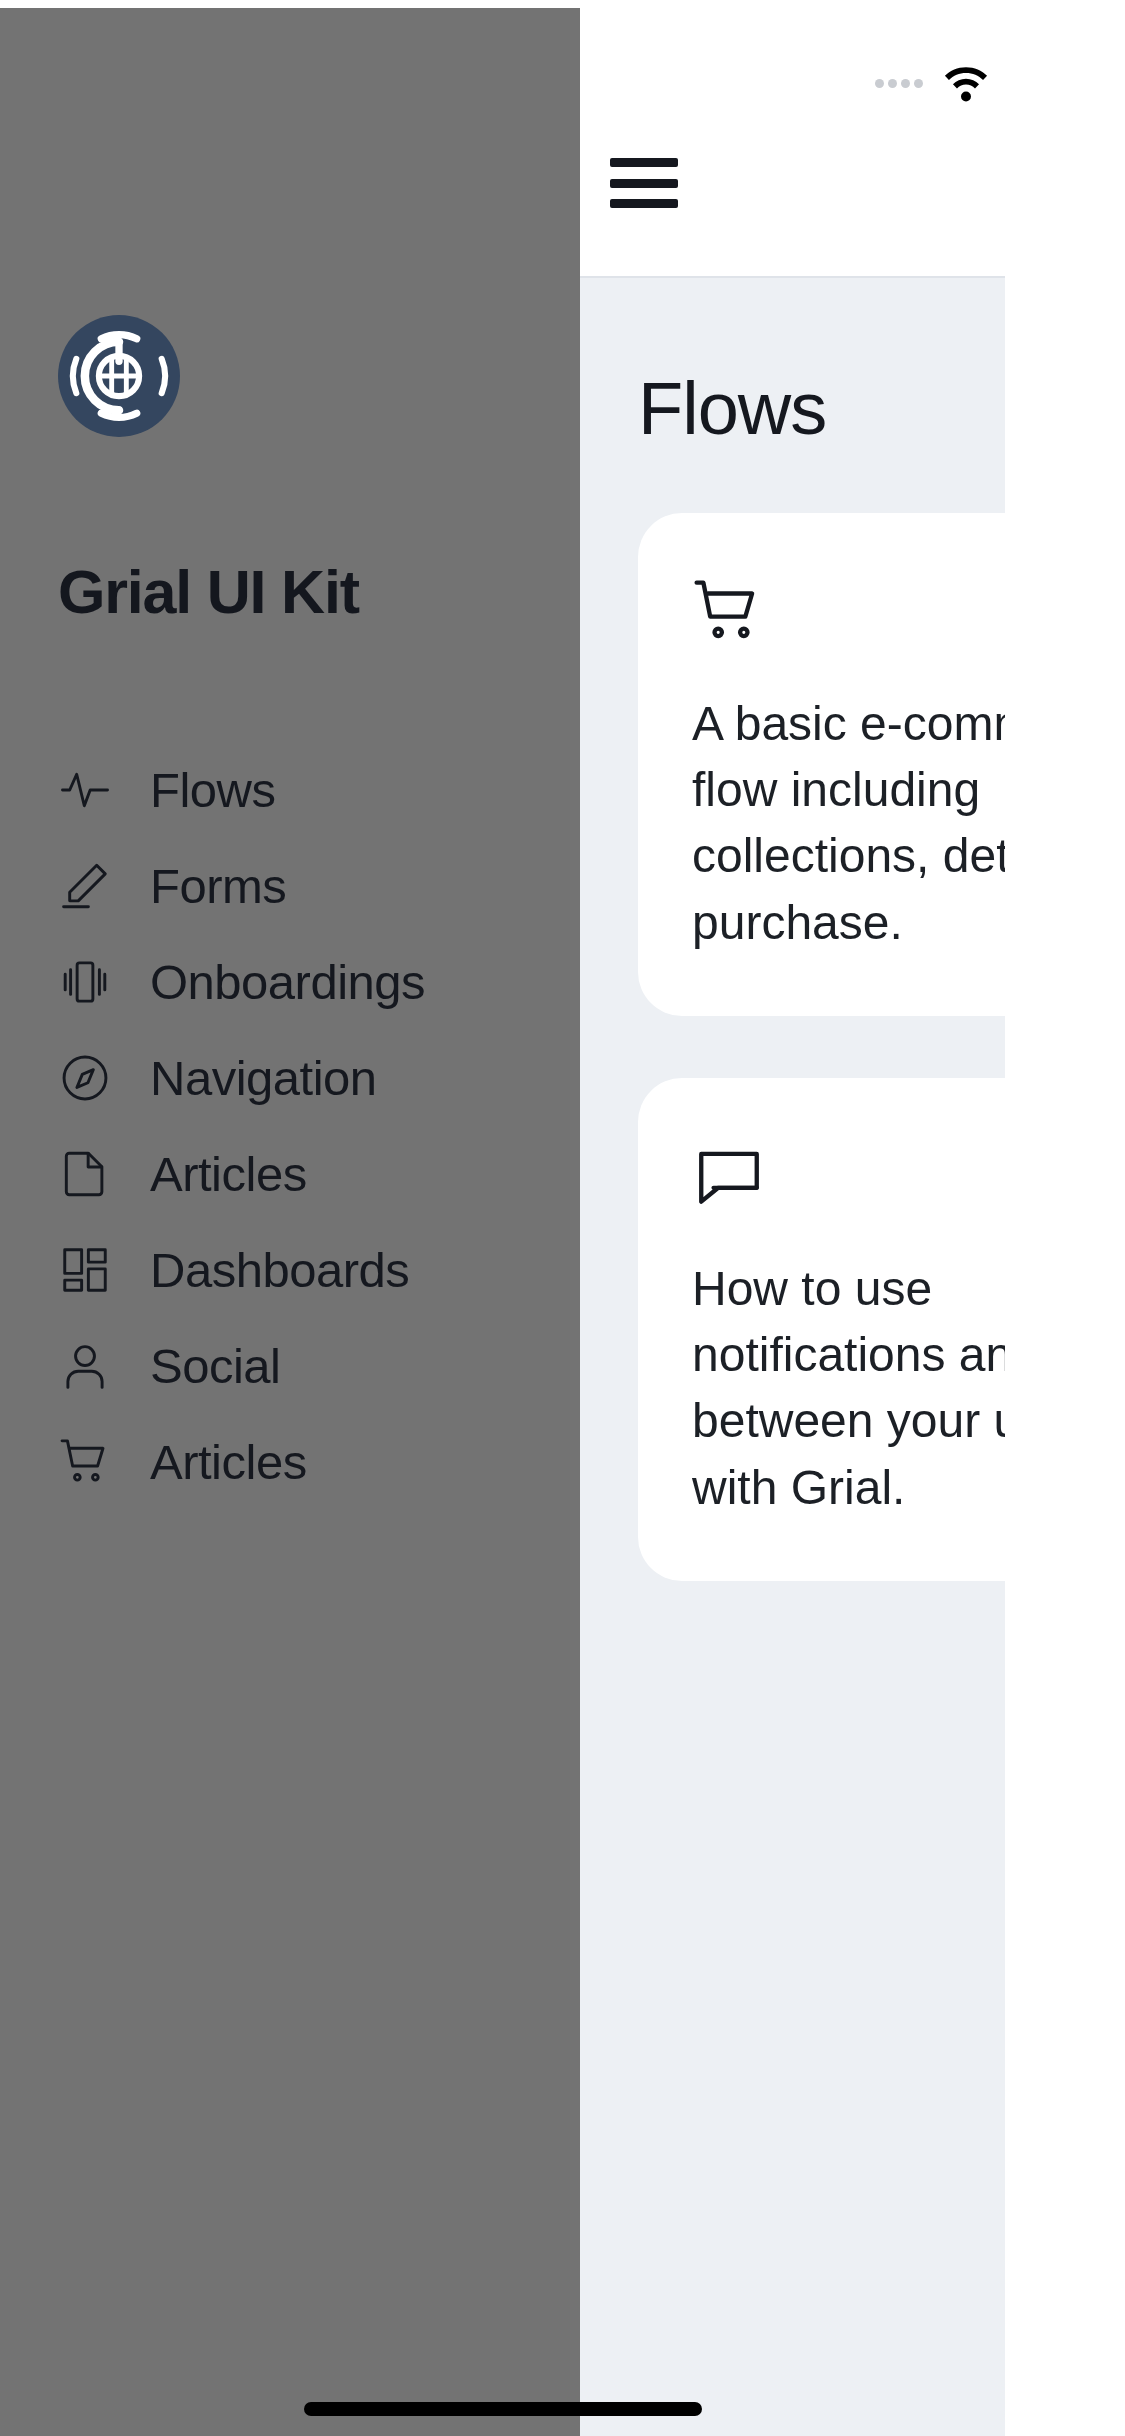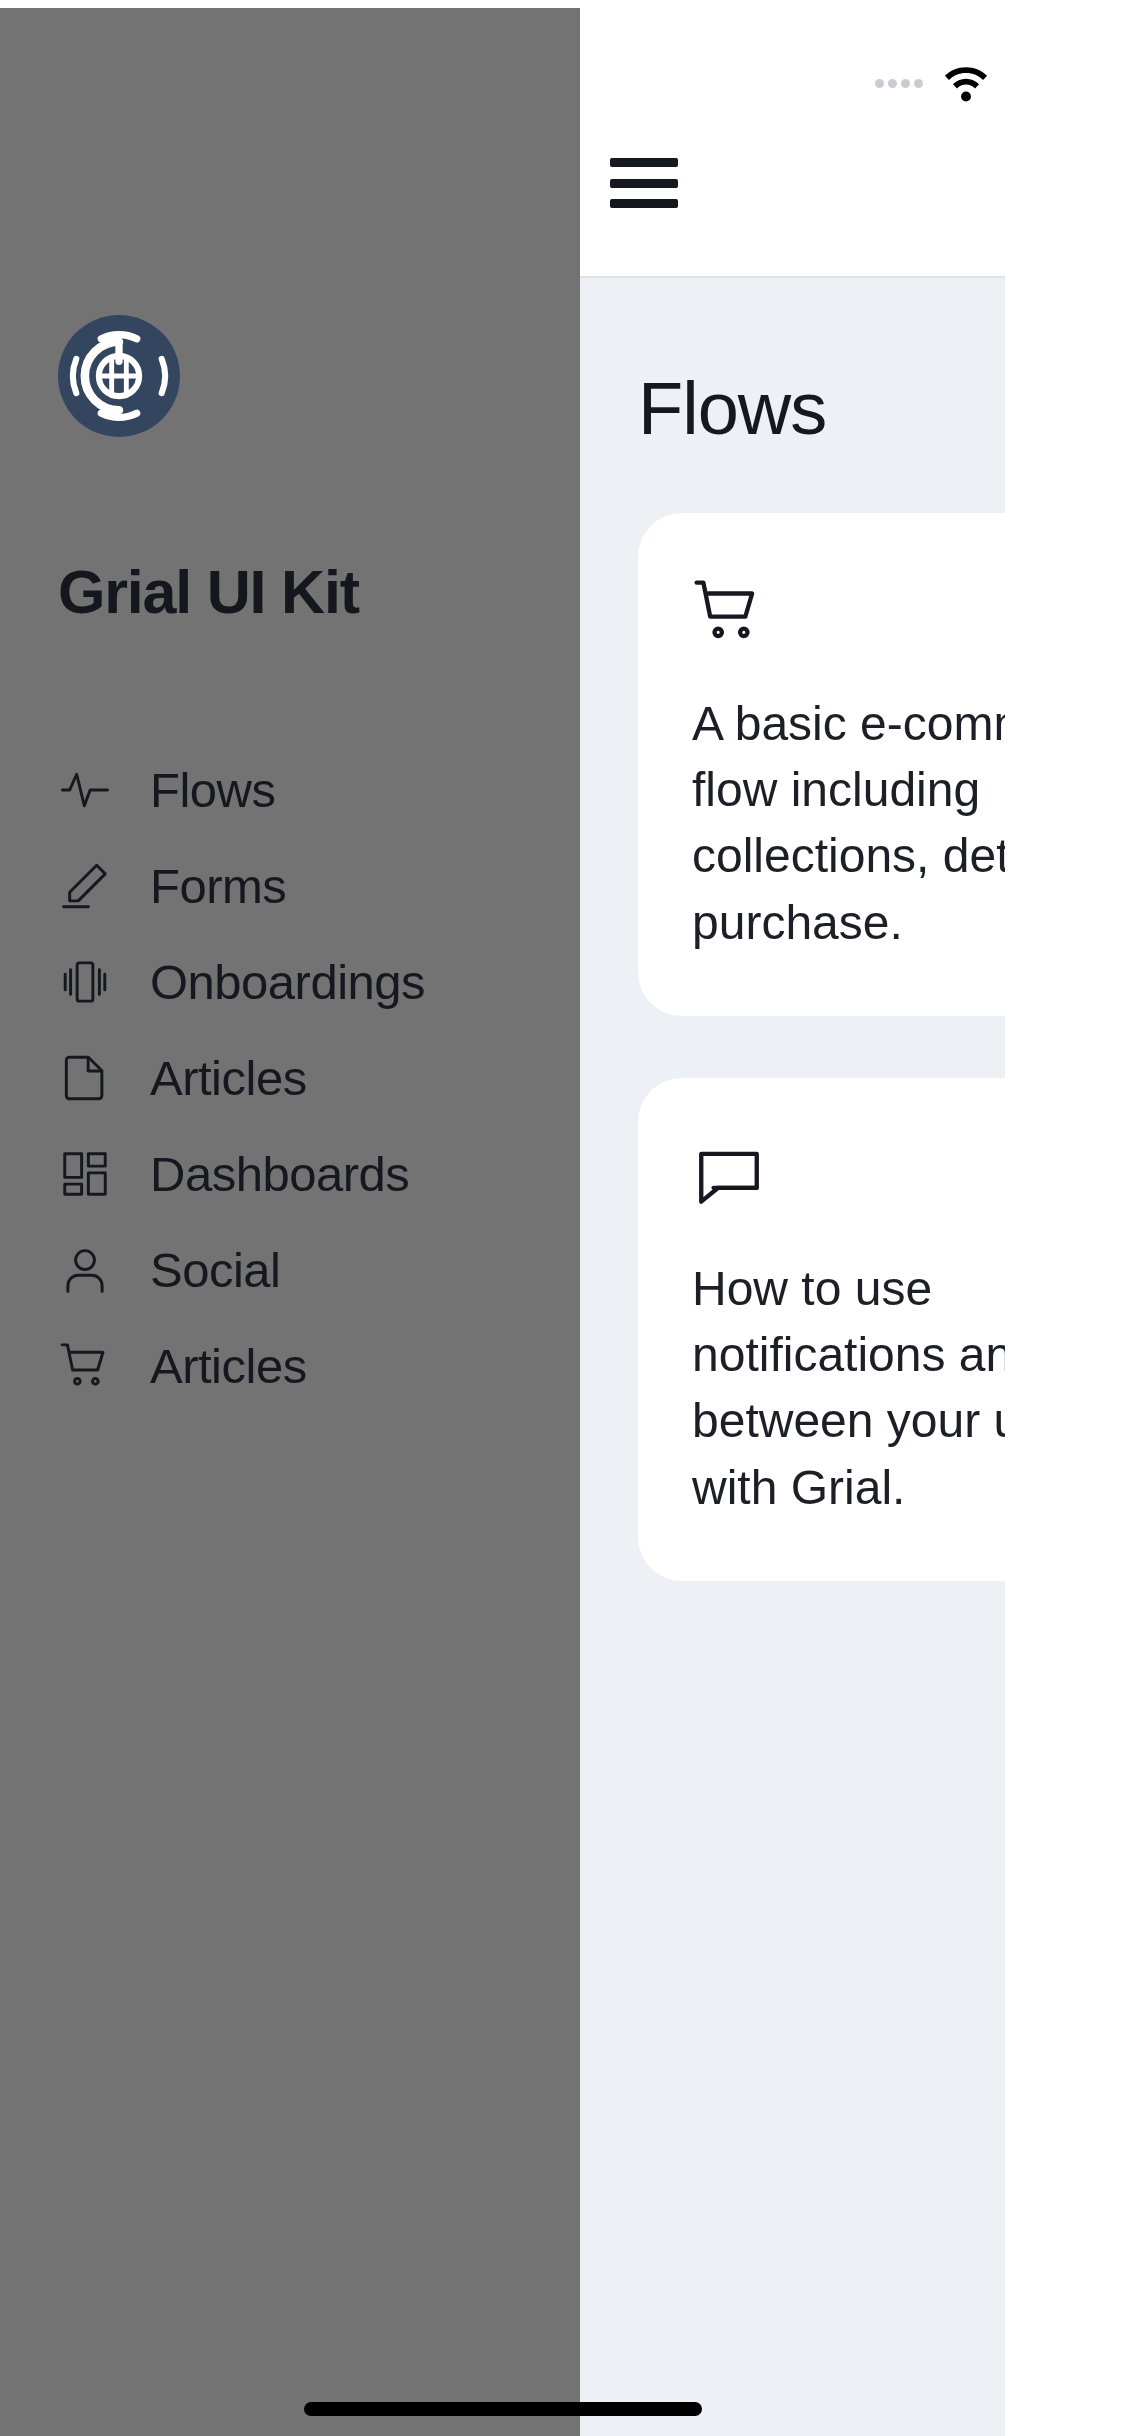--- a/index.html
+++ b/index.html
@@ -238,20 +238,29 @@
       <div class="menu-item">
         <span class="menu-icon">
           <svg viewBox="0 0 24 24" fill="none" stroke="#15181f" stroke-width="1.3" stroke-linecap="round" stroke-linejoin="round">
             <rect x="8.5" y="3.5" width="7" height="17" rx="1"></rect>
             <path d="M5.6 6.5v11M3.2 8.5v7M18.4 6.5v11M20.8 8.5v7"></path>
           </svg>
         </span>
         <span class="menu-label">Onboardings</span>
       </div>
 
+      <div class="menu-item">
+        <span class="menu-icon">
+          <svg viewBox="0 0 24 24" fill="none" stroke="#15181f" stroke-width="1.3" stroke-linecap="round" stroke-linejoin="round">
+            <circle cx="12" cy="12" r="9.3"></circle>
+            <path d="M15.7 8.3l-2.4 5.8-4.9 2.1 2.4-5.8z"></path>
+          </svg>
+        </span>
+        <span class="menu-label">Navigation</span>
+      </div>
 
       <div class="menu-item">
         <span class="menu-icon">
           <svg viewBox="0 0 24 24" fill="none" stroke="#15181f" stroke-width="1.3" stroke-linecap="round" stroke-linejoin="round">
             <path d="M5 2.8h8.5L19.5 8.8v11.1a1.3 1.3 0 0 1-1.3 1.3H5a1.3 1.3 0 0 1-1.3-1.3V4.1A1.3 1.3 0 0 1 5 2.8z"></path>
             <path d="M13.4 2.9v6h6"></path>
           </svg>
         </span>
         <span class="menu-label">Articles</span>
       </div>

